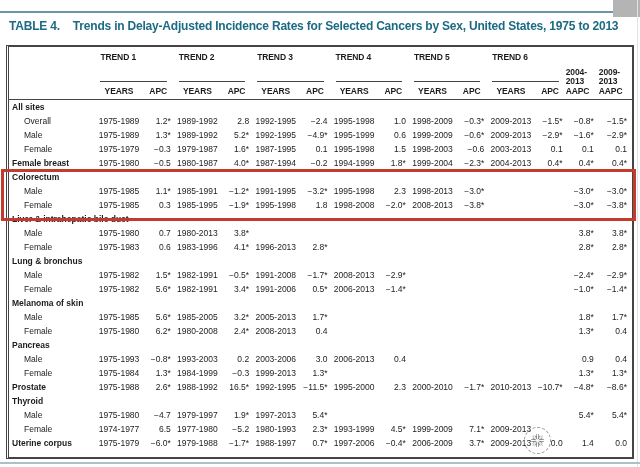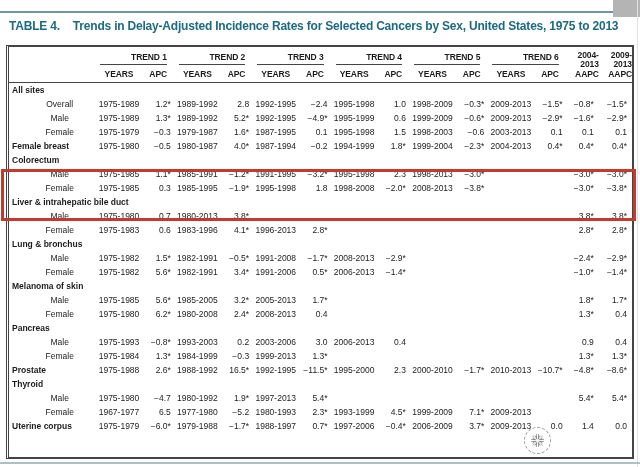--- a/index.html
+++ b/index.html
@@ -10,28 +10,28 @@
   .right-edge{position:absolute;top:0;right:2px;width:1px;height:100%;background:#e2e2e2;}
   .title-row{position:absolute;top:19px;left:9px;white-space:nowrap;
              font-weight:bold;font-size:12px;color:#1c6b84;letter-spacing:-0.2px;}
   .title-label{margin-right:13px;}
   .table-wrap{position:absolute;top:45px;left:6px;width:628px;height:414px;
               box-sizing:border-box;border:2px solid #454545;border-left:3px double #454545;background:#fff;}
   table{width:100%;border-collapse:collapse;table-layout:fixed;font-size:8.5px;}
   th,td{padding:0;font-weight:normal;white-space:nowrap;overflow:visible;}
   thead th{font-weight:bold;font-size:8.5px;letter-spacing:-0.1px;}
   .trend-h{vertical-align:bottom;padding-top:5px;}
-  .trend-h .trend-label{display:block;margin:0 7px 0 5px;padding-bottom:2px;
-                        border-bottom:1.2px solid #454545;text-align:right;}
-  .aapc-h{vertical-align:bottom;text-align:right;line-height:9.5px;padding-bottom:3px;}
+  .trend-h .trend-label{display:block;margin:0 7px 0 5px;padding-bottom:19px;
+                        border-bottom:1.2px solid #454545;text-align:left;}
+  .aapc-h{vertical-align:bottom;text-align:left;line-height:9.5px;padding-bottom:3px;}
   .site-h,.aapc-h,.sh{border-bottom:1.5px solid #454545;}
   .sh{height:17px;vertical-align:middle;}
   tbody td{height:14px;line-height:14px;}
   td.lbl.sec{font-weight:bold;padding-left:3px;}
-  td.lbl.sub{padding-left:15px;text-align:center;}
+  td.lbl.sub{padding-left:15px;}
   td.yrs{text-align:center;}
   td.apc{text-align:right;padding-right:3px;}
   td.aapc{text-align:right;padding-right:5px;}
   .highlight-box{position:absolute;top:169px;left:1px;width:635px;height:52px;
                  box-sizing:border-box;border:3px solid #c43a2c;pointer-events:none;}
   .watermark{position:absolute;left:524px;top:427px;display:flex;align-items:center;gap:4px;}
   .wm-logo{width:27px;height:27px;box-sizing:border-box;border:1.5px dashed #9a9a9a;border-radius:50%;
            display:flex;align-items:center;justify-content:center;font-size:15px;color:#fff;
            text-shadow:-1px -1px 0 #8a8a8a,1px -1px 0 #8a8a8a,-1px 1px 0 #8a8a8a,1px 1px 0 #8a8a8a;}
   .wm-text{font-size:21px;font-weight:bold;letter-spacing:2px;color:#fff;
@@ -490,36 +490,36 @@
             <td class="apc"></td>
             <td class="yrs"></td>
             <td class="apc"></td>
             <td class="aapc"></td>
             <td class="aapc"></td>
           </tr>
           <tr>
             <td class="lbl sub">Male</td>
             <td class="yrs">1975-1980</td>
             <td class="apc">−4.7</td>
-            <td class="yrs">1980-1992</td>
+            <td class="yrs">1979-1997</td>
             <td class="apc">1.9*</td>
             <td class="yrs">1997-2013</td>
             <td class="apc">5.4*</td>
             <td class="yrs"></td>
             <td class="apc"></td>
             <td class="yrs"></td>
             <td class="apc"></td>
             <td class="yrs"></td>
             <td class="apc"></td>
             <td class="aapc">5.4*</td>
             <td class="aapc">5.4*</td>
           </tr>
           <tr>
             <td class="lbl sub">Female</td>
-            <td class="yrs">1967-1977</td>
+            <td class="yrs">1974-1977</td>
             <td class="apc">6.5</td>
             <td class="yrs">1977-1980</td>
             <td class="apc">−5.2</td>
             <td class="yrs">1980-1993</td>
             <td class="apc">2.3*</td>
             <td class="yrs">1993-1999</td>
             <td class="apc">4.5*</td>
             <td class="yrs">1999-2009</td>
             <td class="apc">7.1*</td>
             <td class="yrs">2009-2013</td>

